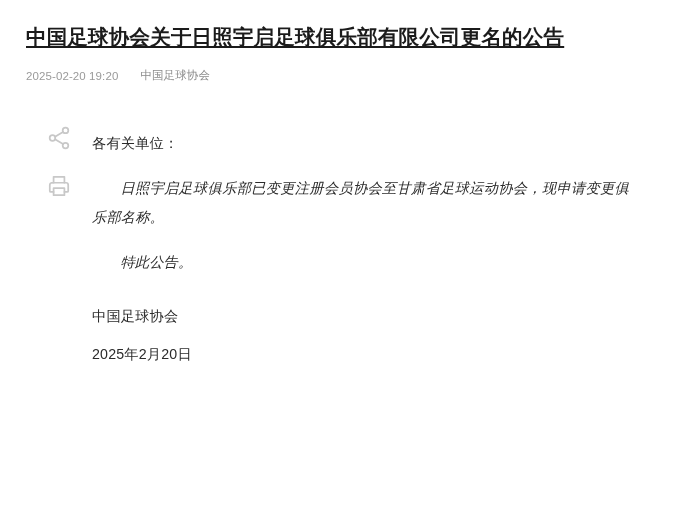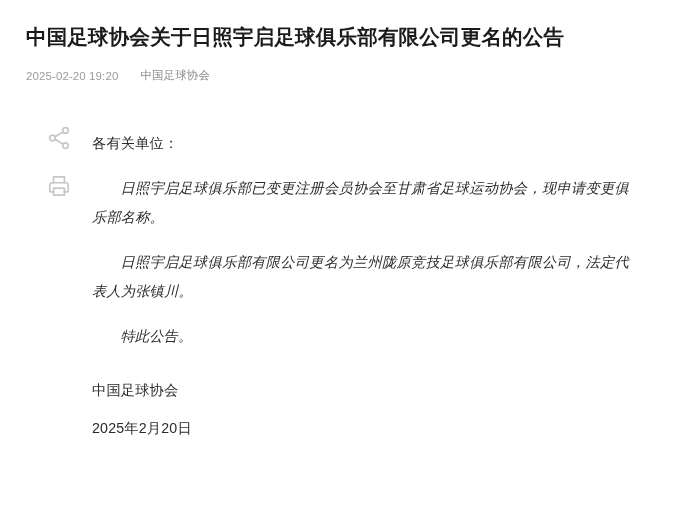--- a/index.html
+++ b/index.html
@@ -22,20 +22,21 @@
     padding: 22px 26px 0 26px;
   }
   .article-title {
     font-size: 20.5px;
     line-height: 30px;
     font-weight: bold;
     color: #1b1b1b;
     letter-spacing: 0.2px;
     margin: 0 0 0 0;
     max-width: 620px;
+    text-decoration: underline;
   }
   .meta-row {
     display: flex;
     align-items: center;
     margin-top: 16px;
     font-size: 11.5px;
     color: #9a9a9a;
   }
   .meta-date {
     margin-right: 22px;
@@ -129,21 +130,20 @@
           <path d="M5.5 9h13a2 2 0 0 1 2 2v5.5a1 1 0 0 1-1 1H17"></path>
           <path d="M7 17.5H4.5a1 1 0 0 1-1-1V11a2 2 0 0 1 2-2"></path>
           <rect x="7" y="14" width="10" height="6.5"></rect>
         </svg>
       </span>
     </div>
 
     <div class="content">
       <p>各有关单位：</p>
       <p class="indent">日照宇启足球俱乐部已变更注册会员协会至甘肃省足球运动协会，现申请变更俱乐部名称。</p>
-      <p class="indent">日照宇启足球俱乐部有限公司更名为兰州陇原竞技足球俱乐部有限公司，法定代表人为张镇川。</p>
       <p class="indent">特此公告。</p>
 
       <div class="sign-block">
         <p>中国足球协会</p>
         <p>2025年2月20日</p>
       </div>
     </div>
 
   </div>
 </div>

